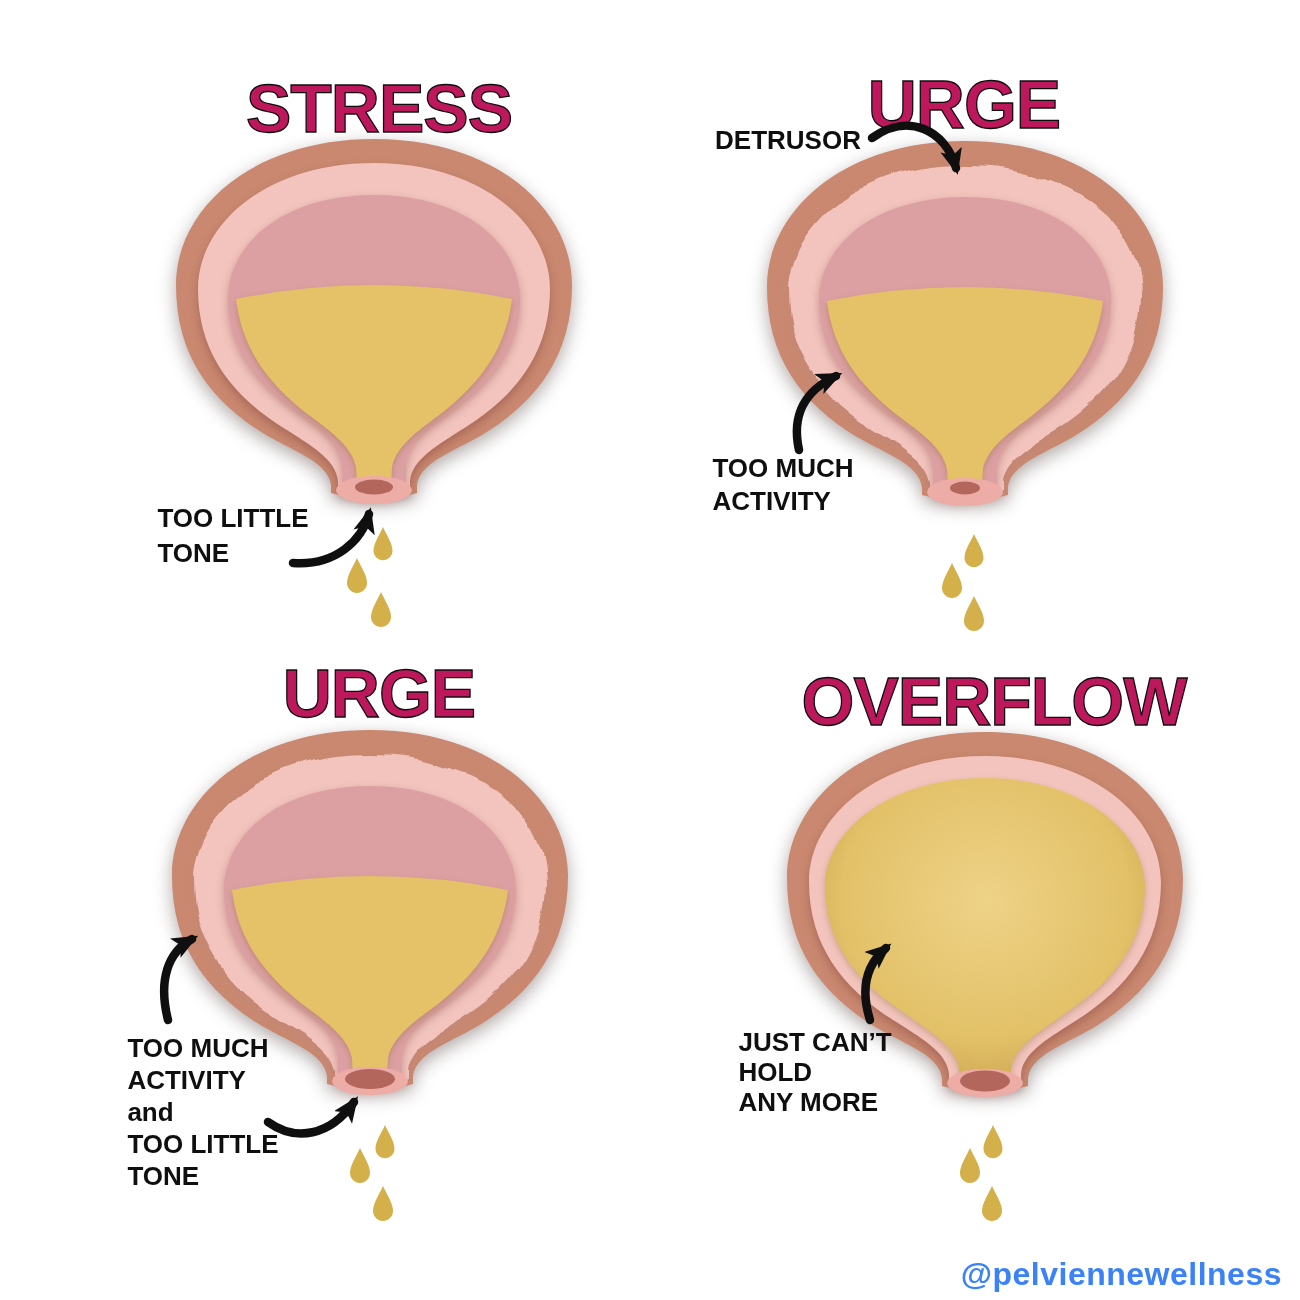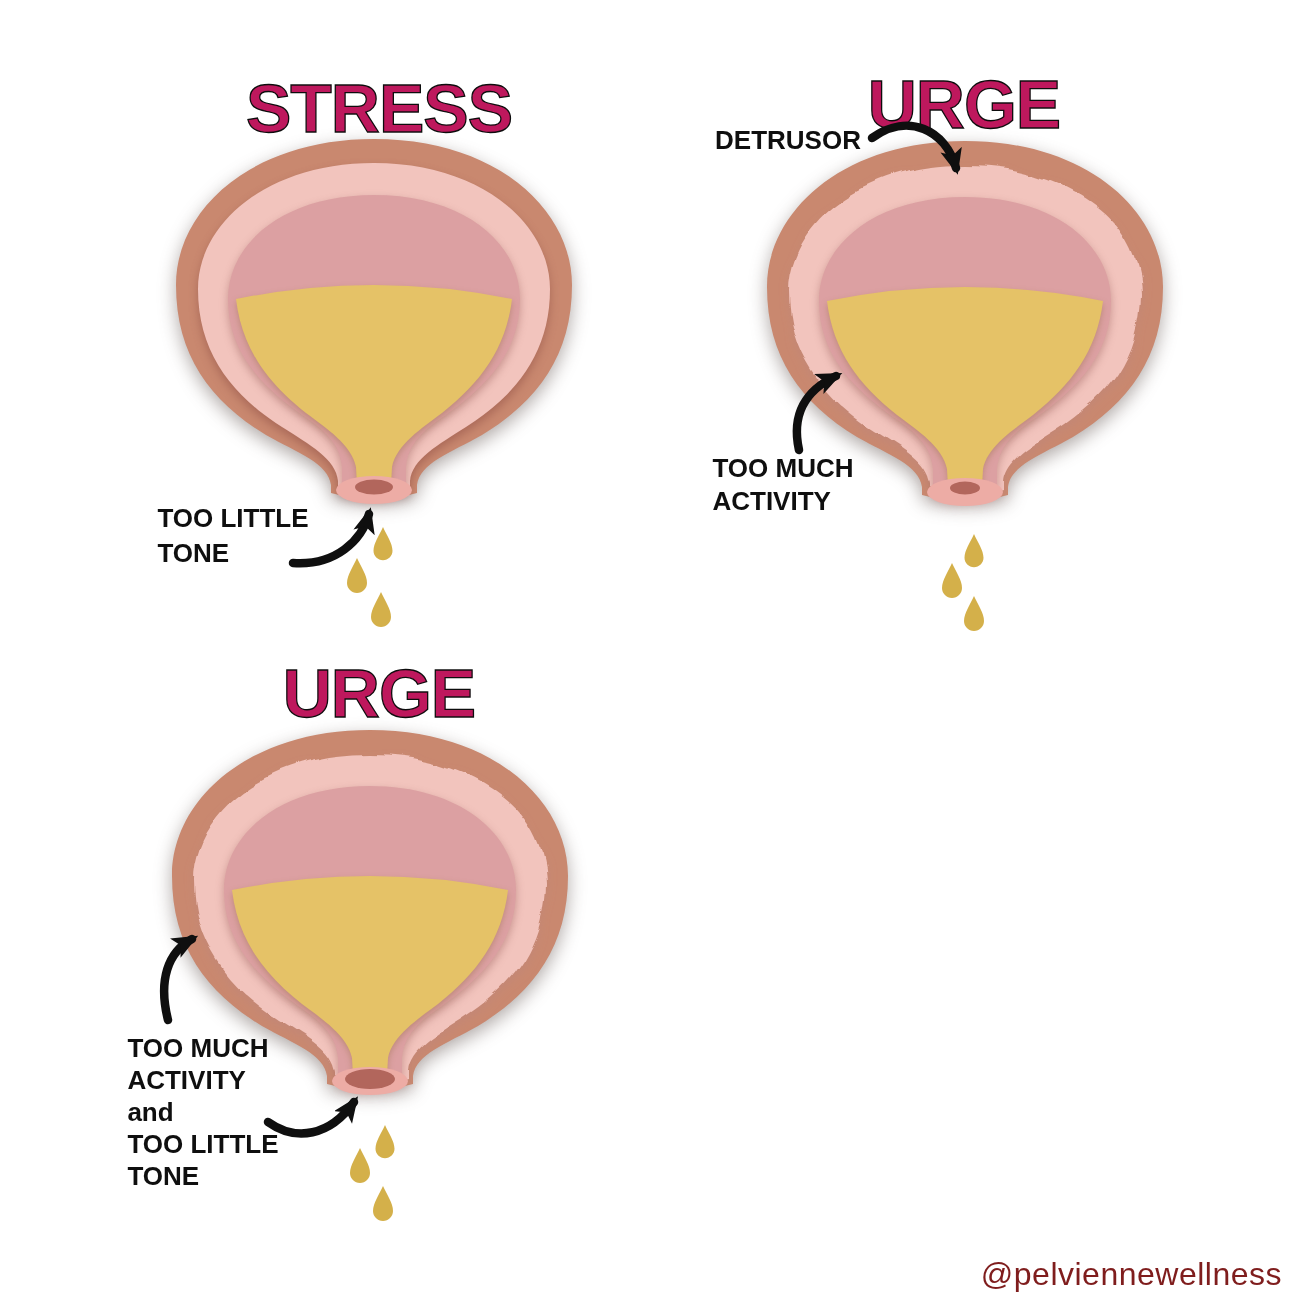--- a/index.html
+++ b/index.html
@@ -24,22 +24,22 @@
   }
   .bladder{position:absolute;overflow:visible;}
   .overlay{position:absolute;left:0;top:0;pointer-events:none;overflow:visible;}
   .layer-outer{filter:drop-shadow(0 6px 9px rgba(80,65,60,0.45));}
   .layer-light{filter:drop-shadow(0 5px 5px rgba(125,60,55,0.40));}
   .layer-light.wavy{filter:url(#wavy) drop-shadow(0 5px 5px rgba(125,60,55,0.40));}
   .layer-rose{filter:drop-shadow(0 4px 4px rgba(120,55,55,0.35));}
   .urine{filter:drop-shadow(0 3px 3px rgba(120,85,30,0.30));}
   .arrow{fill:none;stroke-width:8.5;stroke-linecap:round;}
   .watermark{
-    position:absolute;right:18px;top:1256px;font-size:32px;font-weight:400;
-    letter-spacing:0.5px;color:#7f1d1d;
+    position:absolute;right:18px;top:1256px;font-size:32px;font-weight:700;
+    letter-spacing:0.5px;color:#3b82f6;
   }
 </style>
 </head>
 <body>
 
 <svg width="0" height="0" style="position:absolute" aria-hidden="true">
   <defs>
     <filter id="wavy" x="-20%" y="-20%" width="140%" height="140%">
       <feTurbulence type="fractalNoise" baseFrequency="0.016 0.02" numOctaves="2" seed="8" result="n"></feTurbulence>
       <feDisplacementMap in="SourceGraphic" in2="n" scale="16" xChannelSelector="R" yChannelSelector="G"></feDisplacementMap>
@@ -132,15 +132,39 @@
       </g>
     </svg>
 
     <div class="label" style="left:203px;top:382px;line-height:32px">TOO MUCH
 ACTIVITY
 and
 TOO LITTLE
 TONE</div>
   </section>
 
+  <section class="panel panel--overflow">
+    <h2 class="title" style="left:340px;top:13px">OVERFLOW</h2>
+
+    <svg class="bladder" style="left:105px;top:76px" width="460" height="400" viewBox="0 0 460 400">
+      <path class="layer-outer" d="M 230,6 C 352,6 428,76 428,152 C 428,222 394,268 338,302 C 306,320 276,330 273,352 L 273,360 Q 230,372 187,360 L 187,352 C 184,330 154,320 122,302 C 66,268 32,222 32,152 C 32,76 108,6 230,6 Z" fill="#c9886f"></path>
+      <path class="layer-light" d="M 230,30 C 336,30 406,90 406,156 C 406,220 372,262 322,294 C 294,312 268,326 266,348 L 266,358 Q 230,370 194,358 L 194,348 C 192,326 166,312 138,294 C 88,262 54,220 54,156 C 54,90 124,30 230,30 Z" fill="#f2c4bd"></path>
+      <path class="urine" fill="url(#urineGradOverflow)" d="M 230,52 C 324,52 390,104 390,160 C 390,216 358,256 312,286 C 288,304 258,320 256,344 L 255,354 Q 230,364 205,354 L 204,344 C 202,320 172,304 148,286 C 102,256 70,216 70,160 C 70,104 136,52 230,52 Z"></path>
+      <ellipse cx="230" cy="357" rx="38" ry="14" fill="#edaca5"></ellipse>
+      <ellipse cx="230" cy="355" rx="25" ry="10.5" fill="#b2665c"></ellipse>
+    </svg>
+
+    <svg class="overlay" width="650" height="650" viewBox="0 0 650 650">
+      <path class="arrow" marker-end="url(#arrowhead)" d="M 220,370 C 210,338 216,315 236,298" stroke="#0f0f0f"></path>
+      <g fill="#d4b04a">
+        <use href="#dropShape" transform="translate(343,496) scale(0.95)"></use>
+        <use href="#dropShape" transform="translate(320,520)"></use>
+        <use href="#dropShape" transform="translate(342,558)"></use>
+      </g>
+    </svg>
+
+    <div class="label" style="left:165px;top:377px;line-height:30px">JUST CAN’T
+HOLD
+ANY MORE</div>
+  </section>
 
   <div class="watermark">@pelviennewellness</div>
 </div>
 
 </body></html>

